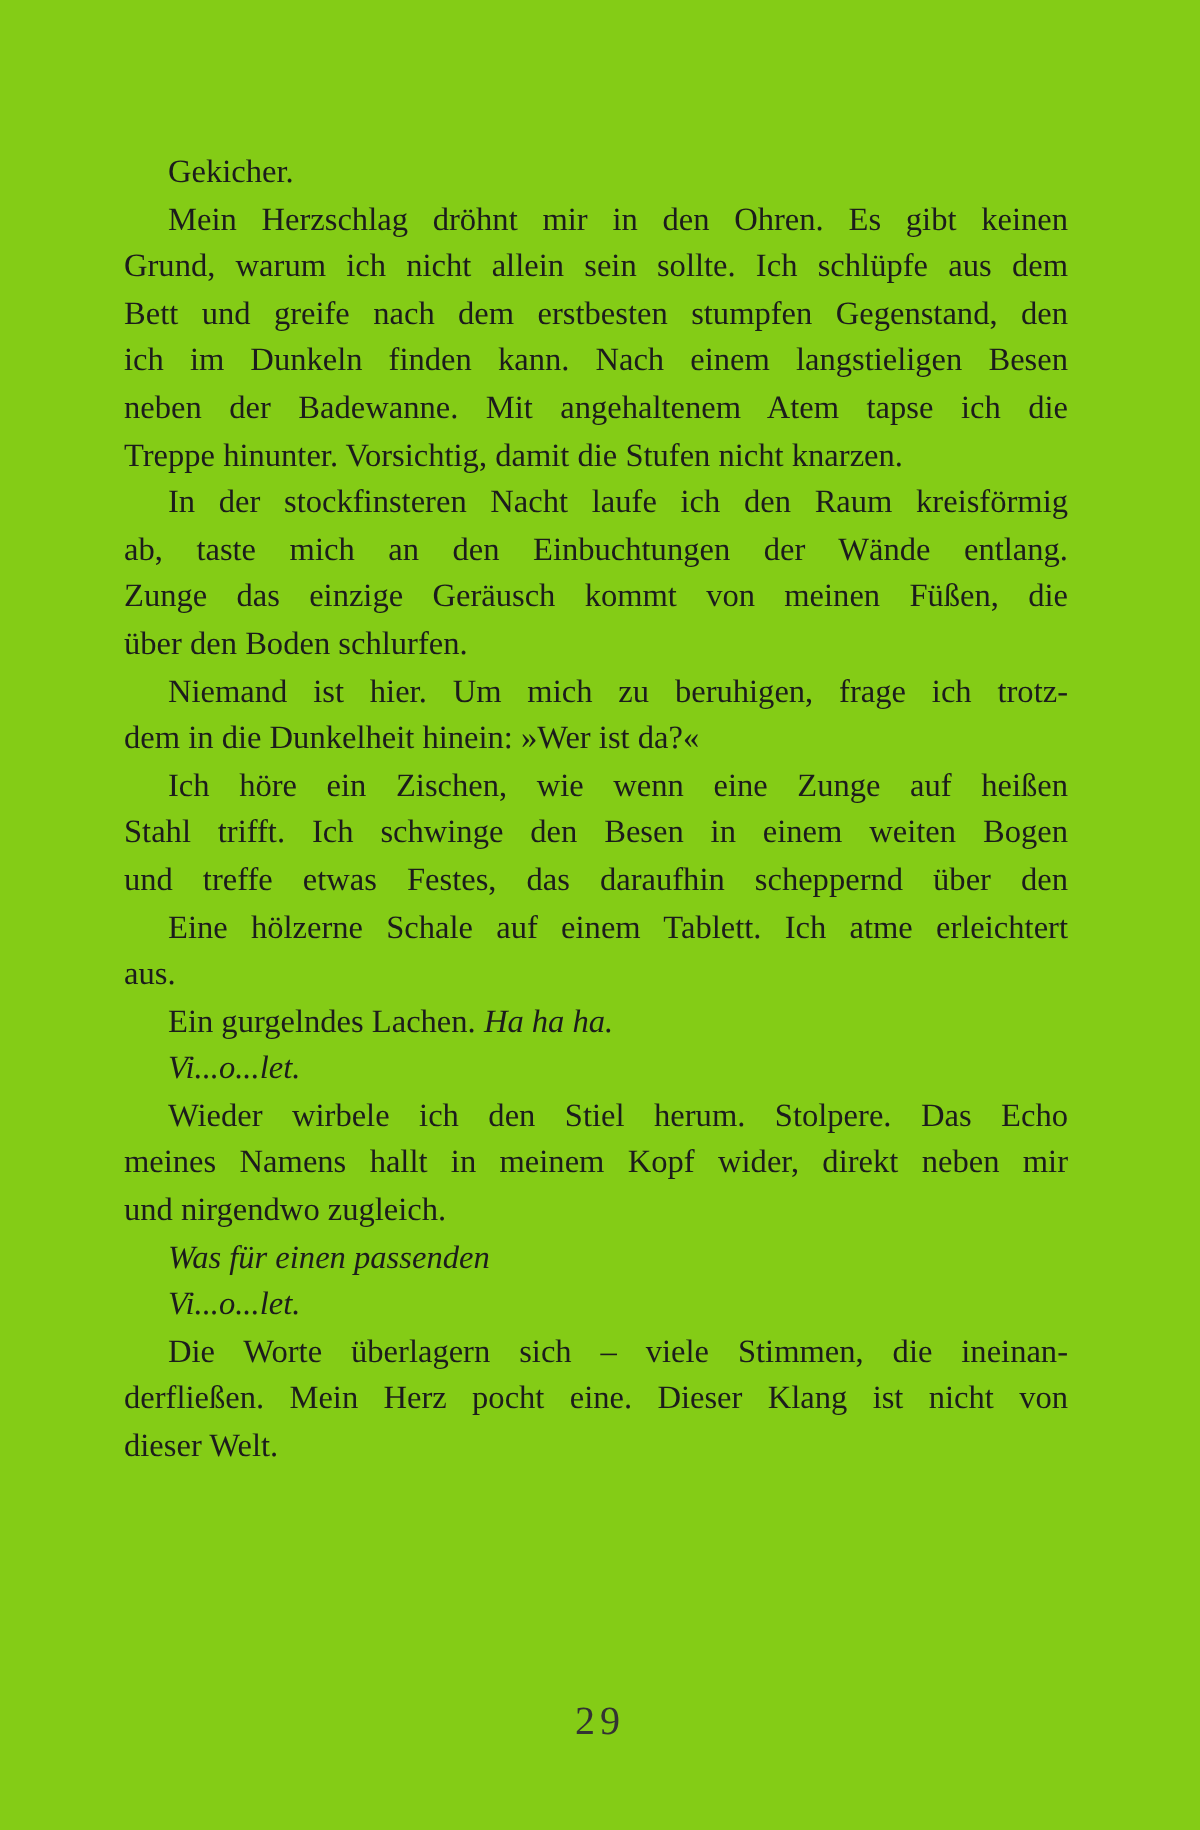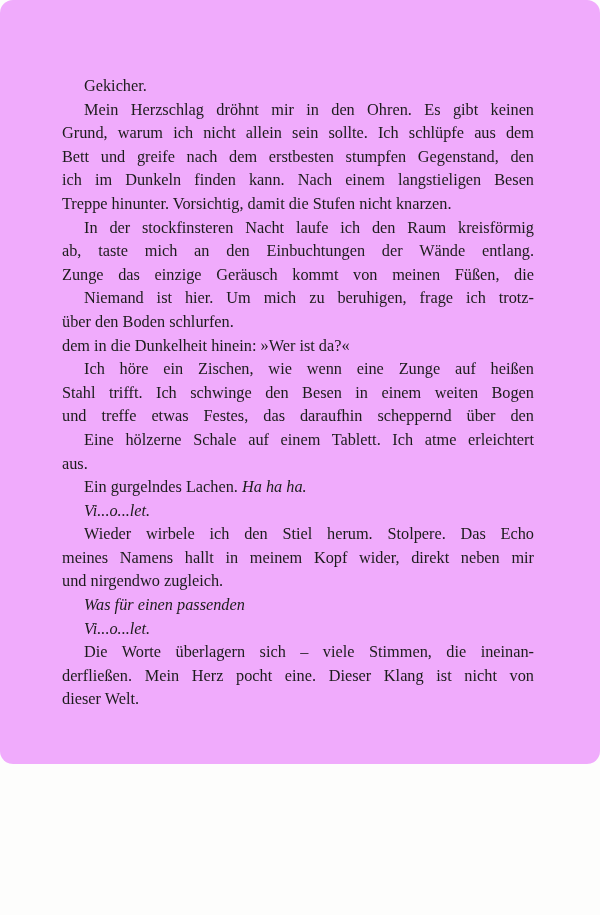--- a/index.html
+++ b/index.html
@@ -3,26 +3,25 @@
 <meta charset="utf-8">
 <style>
   html, body {
     margin: 0;
     padding: 0;
     background: #fdfdfc;
   }
   .page {
     position: relative;
     width: 600px;
-    height: 764px;
-    background: #f0abfc;
+    height: 915px;
+    background: #84cc16;
     font-family: "Liberation Serif", serif;
     color: #1c1c1c;
     overflow: hidden;
-    border-radius: 13px;
   }
   .text-block {
     position: absolute;
     left: 62px;
     top: 74px;
     width: 472px;
     font-size: 16.3px;
     line-height: 23.6px;
     text-rendering: optimizeLegibility;
   }
@@ -56,26 +55,27 @@
 </head>
 <body>
 
 <div class="page">
   <main class="text-block">
       <div class="line first"><span>Gekicher.</span></div>
       <div class="line just first"><span>Mein Herzschlag dröhnt mir in den Ohren. Es gibt keinen</span></div>
       <div class="line just"><span>Grund, warum ich nicht allein sein sollte. Ich schlüpfe aus dem</span></div>
       <div class="line just"><span>Bett und greife nach dem erstbesten stumpfen Gegenstand, den</span></div>
       <div class="line just"><span>ich im Dunkeln finden kann. Nach einem langstieligen Besen</span></div>
+      <div class="line just"><span>neben der Badewanne. Mit angehaltenem Atem tapse ich die</span></div>
       <div class="line"><span>Treppe hinunter. Vorsichtig, damit die Stufen nicht knarzen.</span></div>
       <div class="line just first"><span>In der stockfinsteren Nacht laufe ich den Raum kreisförmig</span></div>
       <div class="line just"><span>ab, taste mich an den Einbuchtungen der Wände entlang.</span></div>
       <div class="line just"><span>Zunge das einzige Geräusch kommt von meinen Füßen, die</span></div>
+      <div class="line"><span>über den Boden schlurfen.</span></div>
       <div class="line just first"><span>Niemand ist hier. Um mich zu beruhigen, frage ich trotz-</span></div>
-      <div class="line"><span>über den Boden schlurfen.</span></div>
       <div class="line"><span>dem in die Dunkelheit hinein: »Wer ist da?«</span></div>
       <div class="line just first"><span>Ich höre ein Zischen, wie wenn eine Zunge auf heißen</span></div>
       <div class="line just"><span>Stahl trifft. Ich schwinge den Besen in einem weiten Bogen</span></div>
       <div class="line just"><span>und treffe etwas Festes, das daraufhin scheppernd über den</span></div>
       <div class="line just first"><span>Eine hölzerne Schale auf einem Tablett. Ich atme erleichtert</span></div>
       <div class="line"><span>aus.</span></div>
       <div class="line first"><span>Ein gurgelndes Lachen. </span><em>Ha ha ha.</em></div>
       <div class="line first"><em>Vi...o...let.</em></div>
       <div class="line just first"><span>Wieder wirbele ich den Stiel herum. Stolpere. Das Echo</span></div>
       <div class="line just"><span>meines Namens hallt in meinem Kopf wider, direkt neben mir</span></div>

